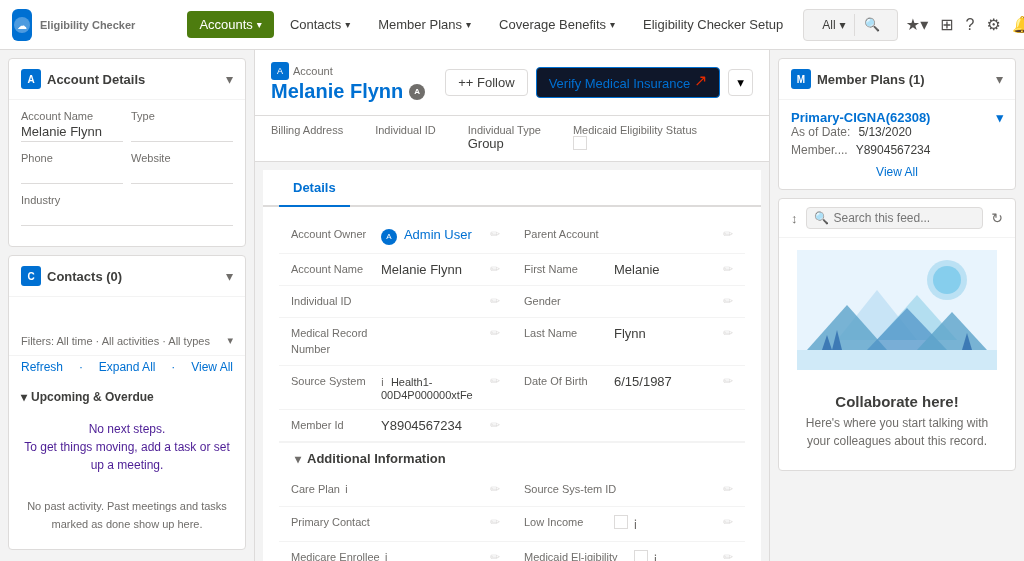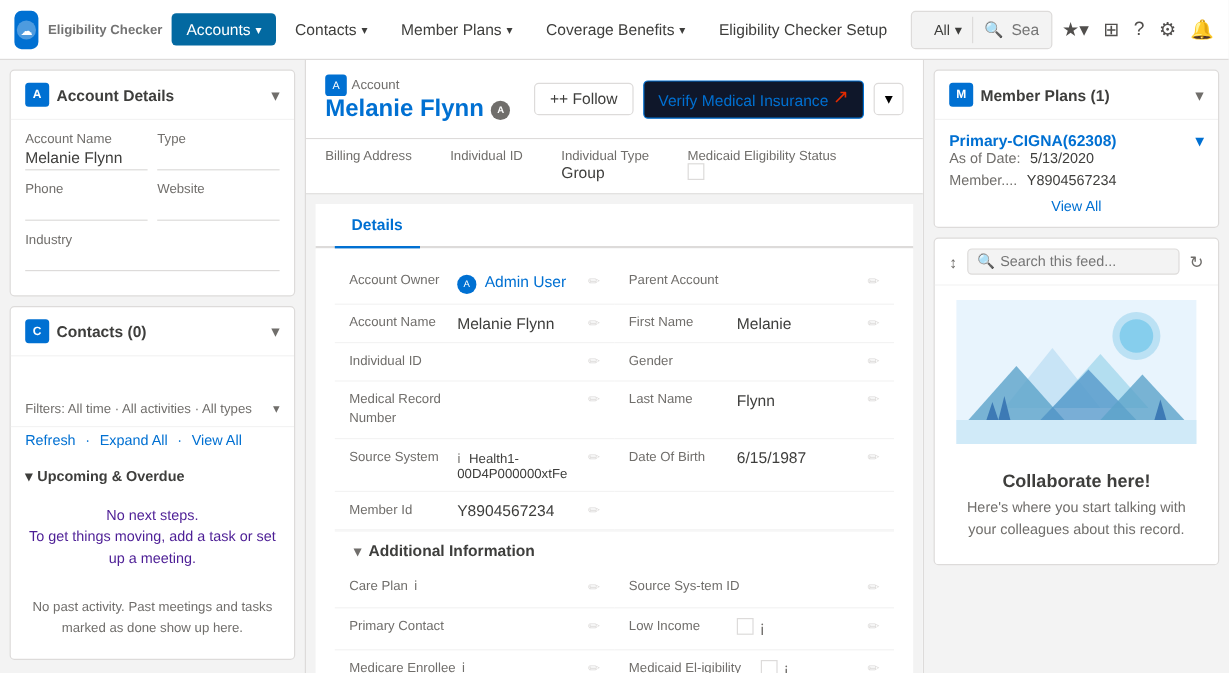--- a/index.html
+++ b/index.html
@@ -4,21 +4,21 @@
   <style>
     * { box-sizing: border-box; margin: 0; padding: 0; }
     body { font-family: 'Salesforce Sans', Arial, sans-serif; font-size: 13px; background: #f3f3f3; color: #3e3e3c; overflow: hidden; }
 
     
     .top-bar { display: flex; align-items: center; background: #fff; border-bottom: 1px solid #dddbda; height: 50px; padding: 0 12px; gap: 8px; }
     .top-bar-logo { width: 32px; height: 32px; background: #0070d2; border-radius: 6px; display: flex; align-items: center; justify-content: center; color: white; font-size: 16px; }
     .top-bar-app-name { font-size: 11px; font-weight: 600; color: #737373; white-space: nowrap; }
     .top-bar-nav { display: flex; align-items: center; gap: 4px; flex: 1; }
     .nav-item { display: flex; align-items: center; gap: 4px; padding: 6px 12px; border-radius: 4px; cursor: pointer; font-size: 13px; color: #3e3e3c; white-space: nowrap; }
-    .nav-item.active { background: #0369a1; color: white; border-radius: 4px; }
+    .nav-item.active { background: #4d7c0f; color: white; border-radius: 4px; margin-left: 44px; }
     .nav-item .chevron { font-size: 10px; }
     .search-bar { display: flex; align-items: center; background: #f3f3f3; border: 1px solid #dddbda; border-radius: 4px; padding: 4px 10px; gap: 6px; width: 220px; }
     .search-bar input { border: none; background: transparent; outline: none; font-size: 13px; width: 100%; }
     .search-type { display: flex; align-items: center; gap: 4px; padding: 4px 8px; border-right: 1px solid #dddbda; margin-right: 4px; font-size: 12px; color: #3e3e3c; cursor: pointer; }
     .top-bar-actions { display: flex; align-items: center; gap: 12px; margin-left: auto; }
     .top-bar-icon { font-size: 16px; color: #514f4d; cursor: pointer; }
 
     
     .main-layout { display: flex; height: calc(100vh - 50px); overflow: hidden; }
 
@@ -197,21 +197,21 @@
         <div class="panel-card-title">
           <div class="panel-card-icon">C</div>
           <span>Contacts (0)</span>
         </div>
         <span class="panel-chevron">▾</span>
       </div>
       <div class="filters-bar">
         <span style="font-size:11px;color:#706e6b;">Filters: All time · All activities · All types</span>
         <span>▾</span>
       </div>
-      <div style="padding:4px 12px 8px; display:flex; gap:8px; font-size:12px; color:#0070d2;">
+      <div style="padding:4px 12px 8px; display:flex; gap:8px; font-size:12px; color:#0070d2;justify-content:space-between;">
         <span style="color:#0070d2;cursor:pointer;">Refresh</span>
         <span>·</span>
         <span style="color:#0070d2;cursor:pointer;">Expand All</span>
         <span>·</span>
         <span style="color:#0070d2;cursor:pointer;">View All</span>
       </div>
 
       <div class="upcoming-section">
         <div class="upcoming-header">
           <span>▾</span>

